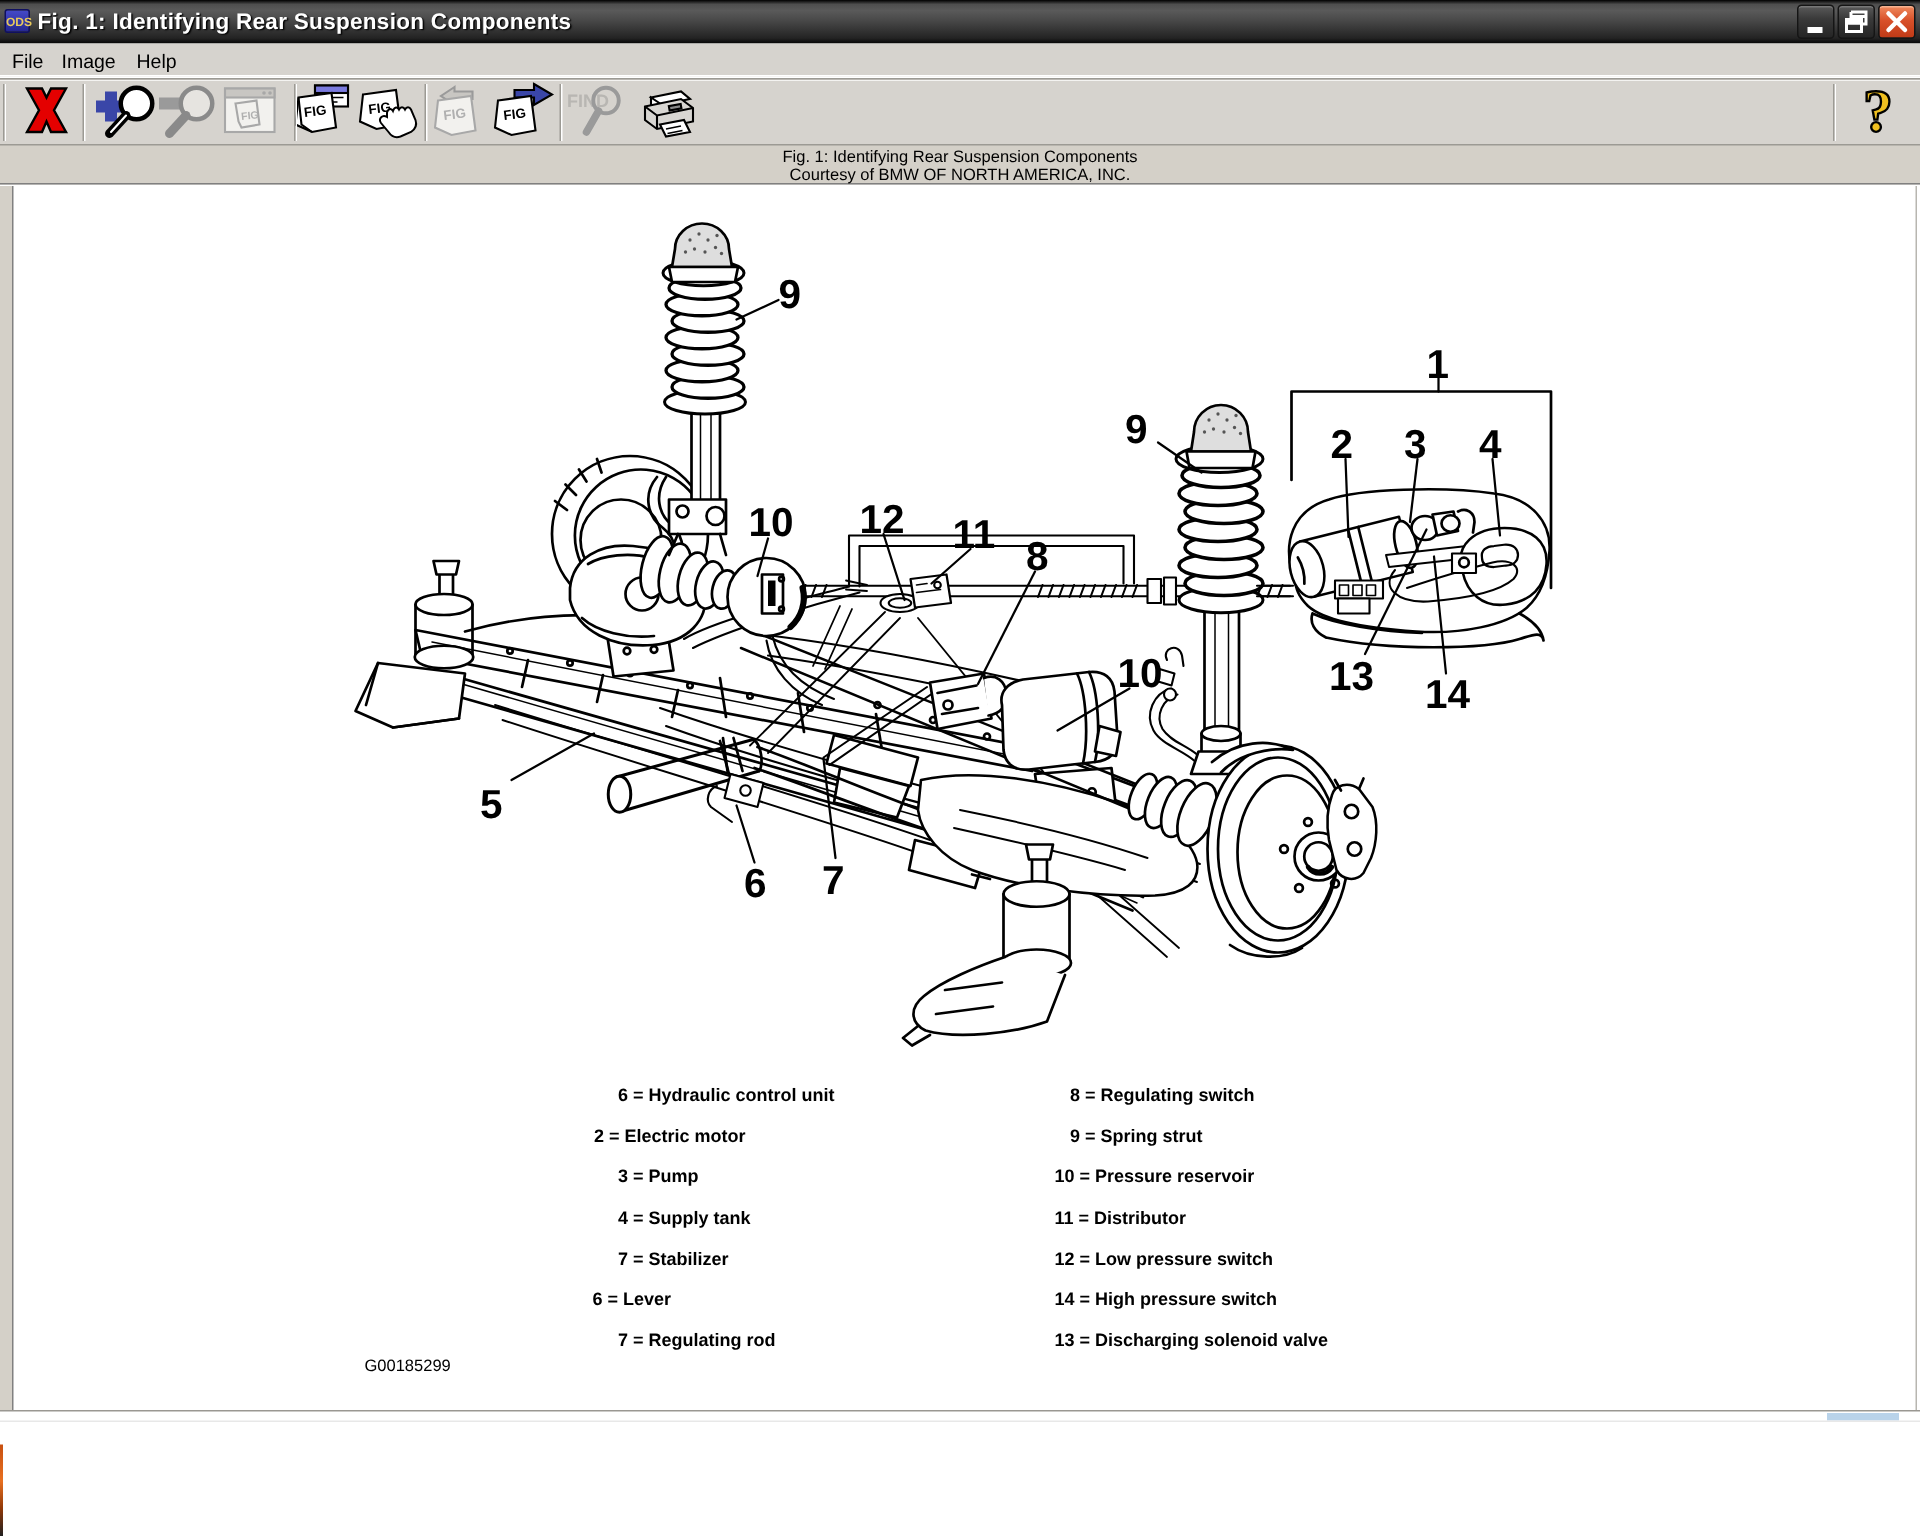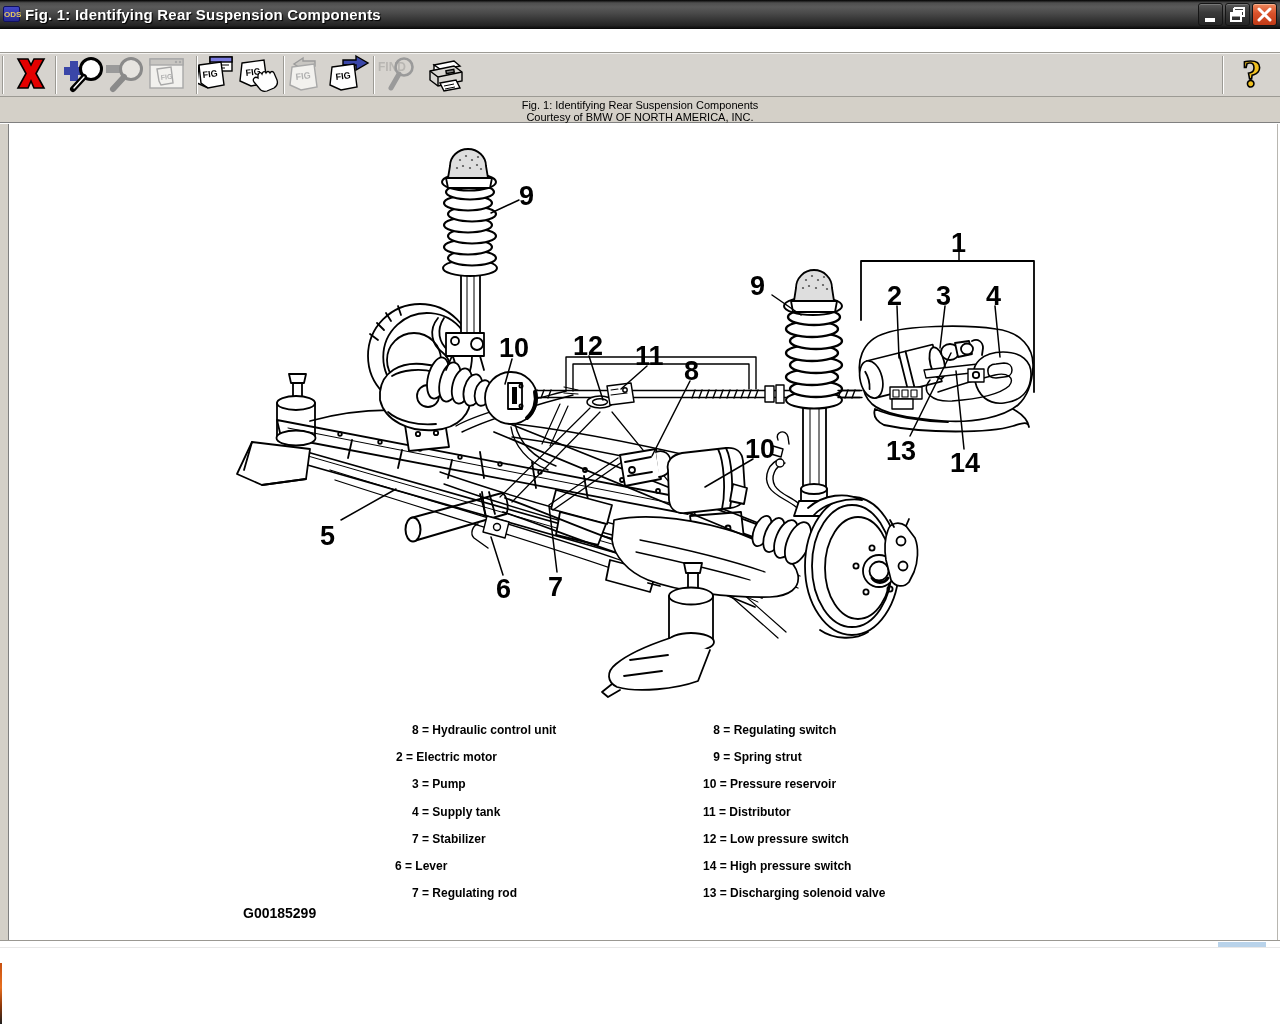--- a/index.html
+++ b/index.html
@@ -73,20 +73,25 @@
         <rect x="5" y="9" width="10" height="3.5" fill="#fff"></rect>
       </svg>
     </div>
     <div class="winbtn" id="btn-close">
       <svg width="23" height="21" viewBox="0 0 23 21">
         <path d="M6 5 L17 16 M17 5 L6 16" stroke="#fff" stroke-width="3" stroke-linecap="round"></path>
       </svg>
     </div>
   </div>
 
+  <div id="menubar">
+    <div class="menu-item" style="left:8px;">File</div>
+    <div class="menu-item" style="left:41px;">Image</div>
+    <div class="menu-item" style="left:91px;">Help</div>
+  </div>
 
   <div id="toolbar">
     <div class="tsep" style="left:2px;"></div>
     <div class="tsep" style="left:55px;"></div>
     <div class="tsep" style="left:196px;"></div>
     <div class="tsep" style="left:283px;"></div>
     <div class="tsep" style="left:373px;"></div>
     <div class="tsep" style="left:1222px;"></div>
     <svg id="tbicons" width="1280" height="44" viewBox="0 52 1280 44">
 
@@ -484,34 +489,34 @@
         <text class="callout" x="745" y="458">10</text>
         <text class="callout" x="886" y="460">13</text>
         <text class="callout" x="950" y="472">14</text>
         <text class="callout" x="320" y="545">5</text>
         <text class="callout" x="496" y="598">6</text>
         <text class="callout" x="548" y="596">7</text>
       </g>
     </svg>
 
     
-    <div class="leg" style="left:412px; top:599px;">8 = Hydraulic control unit</div>
+    <div class="leg" style="left:412px; top:599px;">6 = Hydraulic control unit</div>
     <div class="leg" style="left:396px; top:626px;">2 = Electric motor</div>
     <div class="leg" style="left:412px; top:653px;">3 = Pump</div>
     <div class="leg" style="left:412px; top:681px;">4 = Supply tank</div>
     <div class="leg" style="left:412px; top:708px;">7 = Stabilizer</div>
     <div class="leg" style="left:395px; top:735px;text-align:right;">6 = Lever</div>
     <div class="leg" style="left:412px; top:762px;">7 = Regulating rod</div>
     <div class="leg" style="left:710px; top:599px;">&nbsp;8 = Regulating switch</div>
     <div class="leg" style="left:710px; top:626px;">&nbsp;9 = Spring strut</div>
     <div class="leg" style="left:703px; top:653px;">10 = Pressure reservoir</div>
     <div class="leg" style="left:703px; top:681px;">11 = Distributor</div>
     <div class="leg" style="left:703px; top:708px;">12 = Low pressure switch</div>
     <div class="leg" style="left:703px; top:735px;">14 = High pressure switch</div>
     <div class="leg" style="left:703px; top:762px;">13 = Discharging solenoid valve</div>
-    <div style="position:absolute; left:243px; top:781px; font-size:14px; color:#000;font-weight:bold;">G00185299</div>
+    <div style="position:absolute; left:243px; top:781px; font-size:11px; color:#000;">G00185299</div>
   </div>
 
   <div id="bottomline"></div>
   <div id="hscroll"></div>
   <div id="bottomline2"></div>
   <div id="orange-sliver"></div>
 </div>
 
 </body></html>

